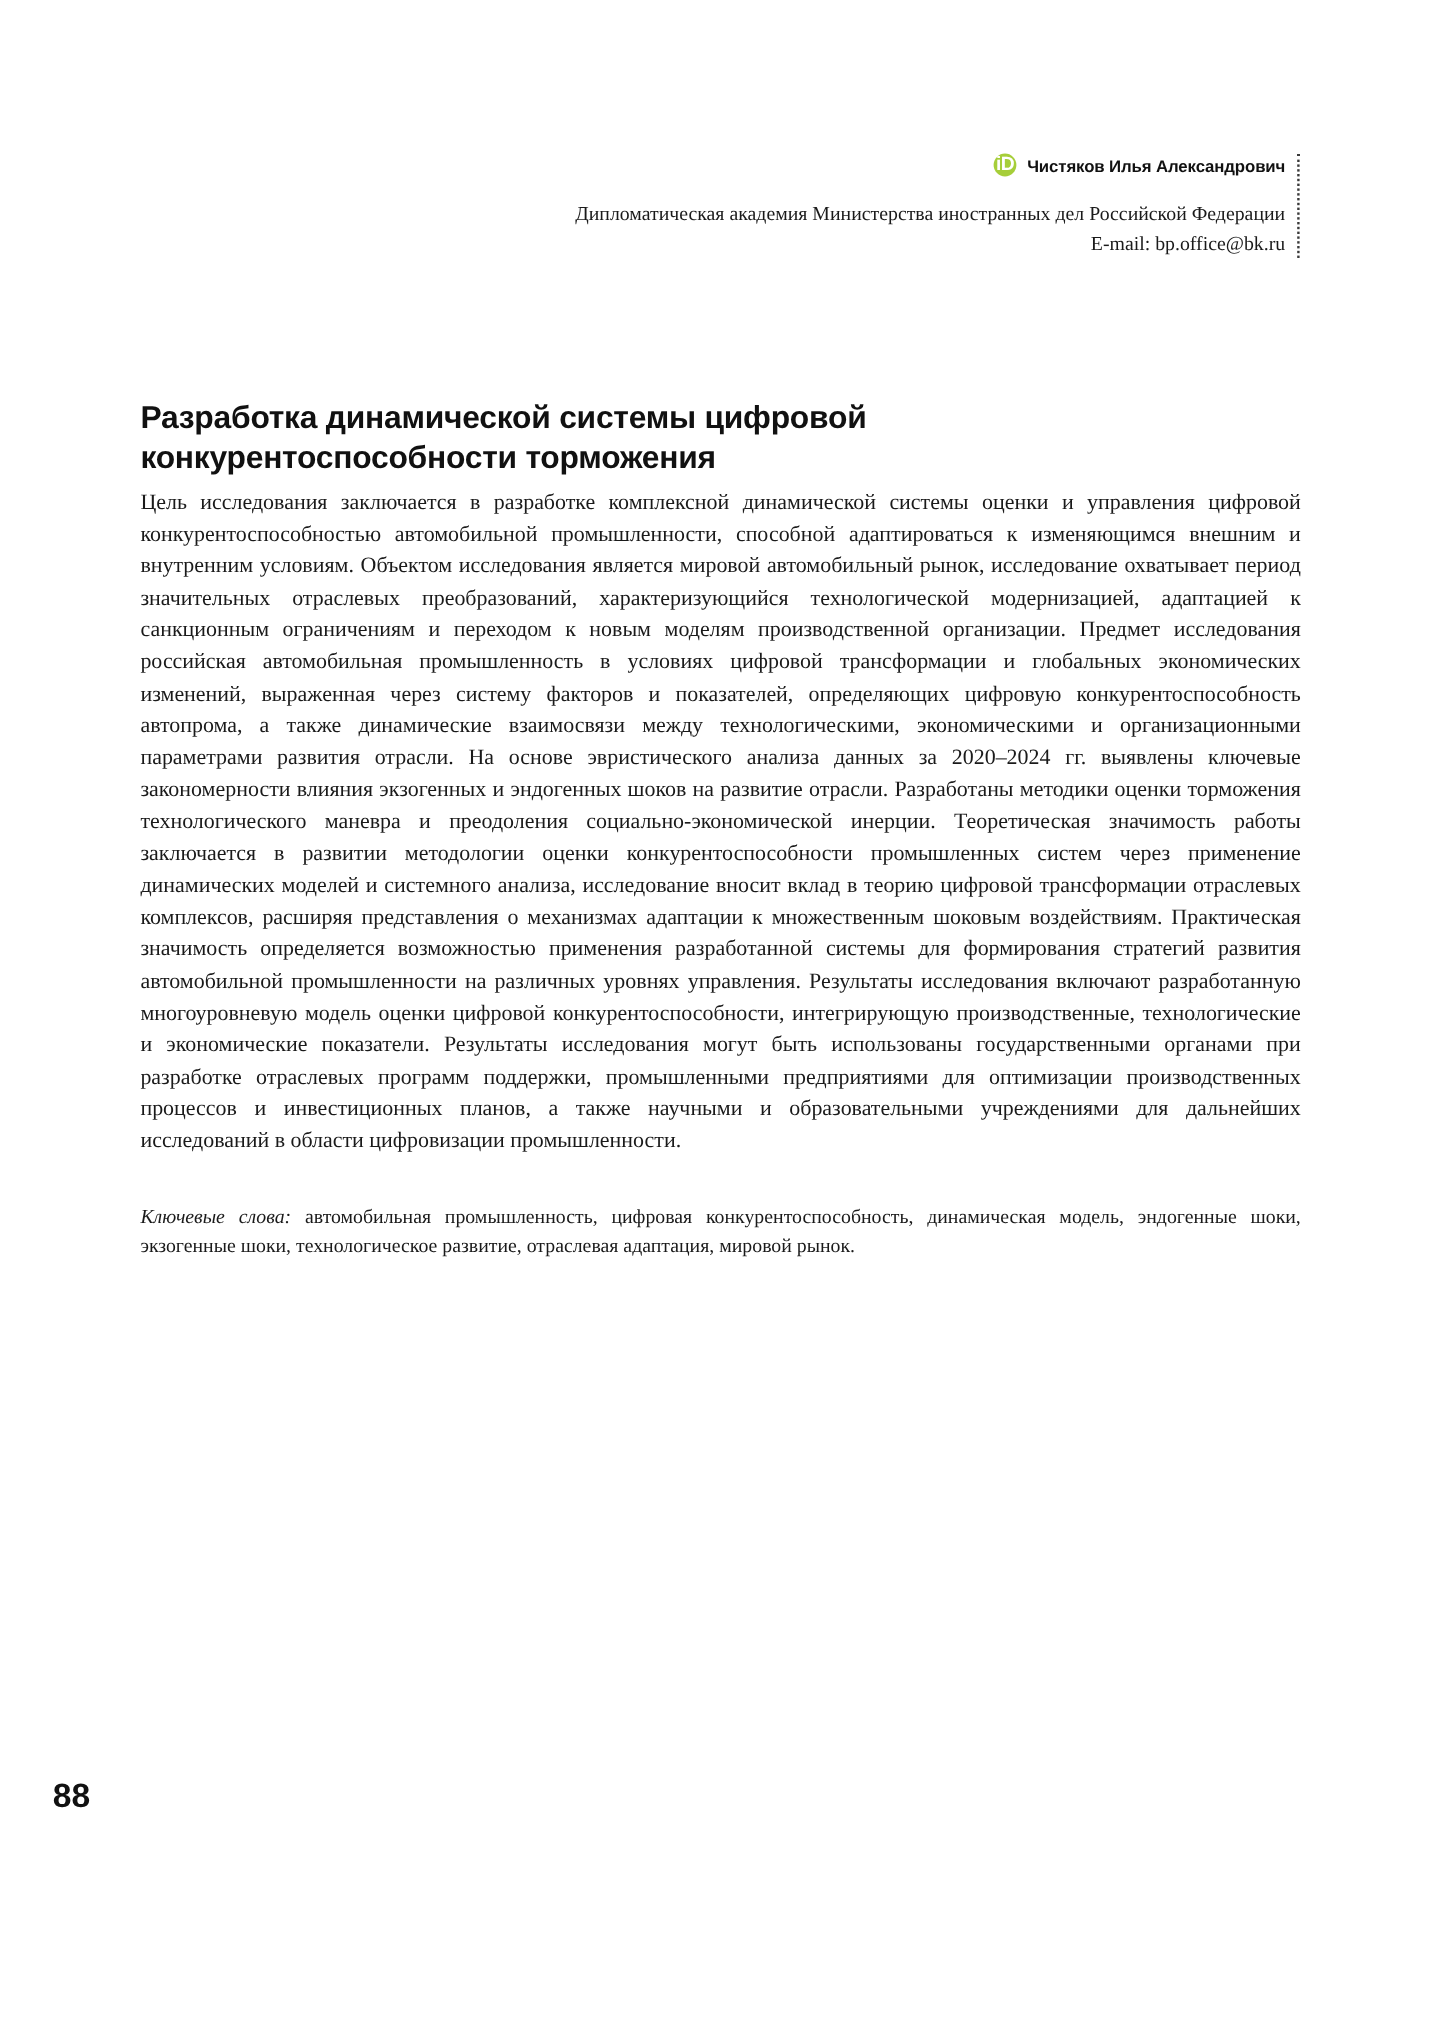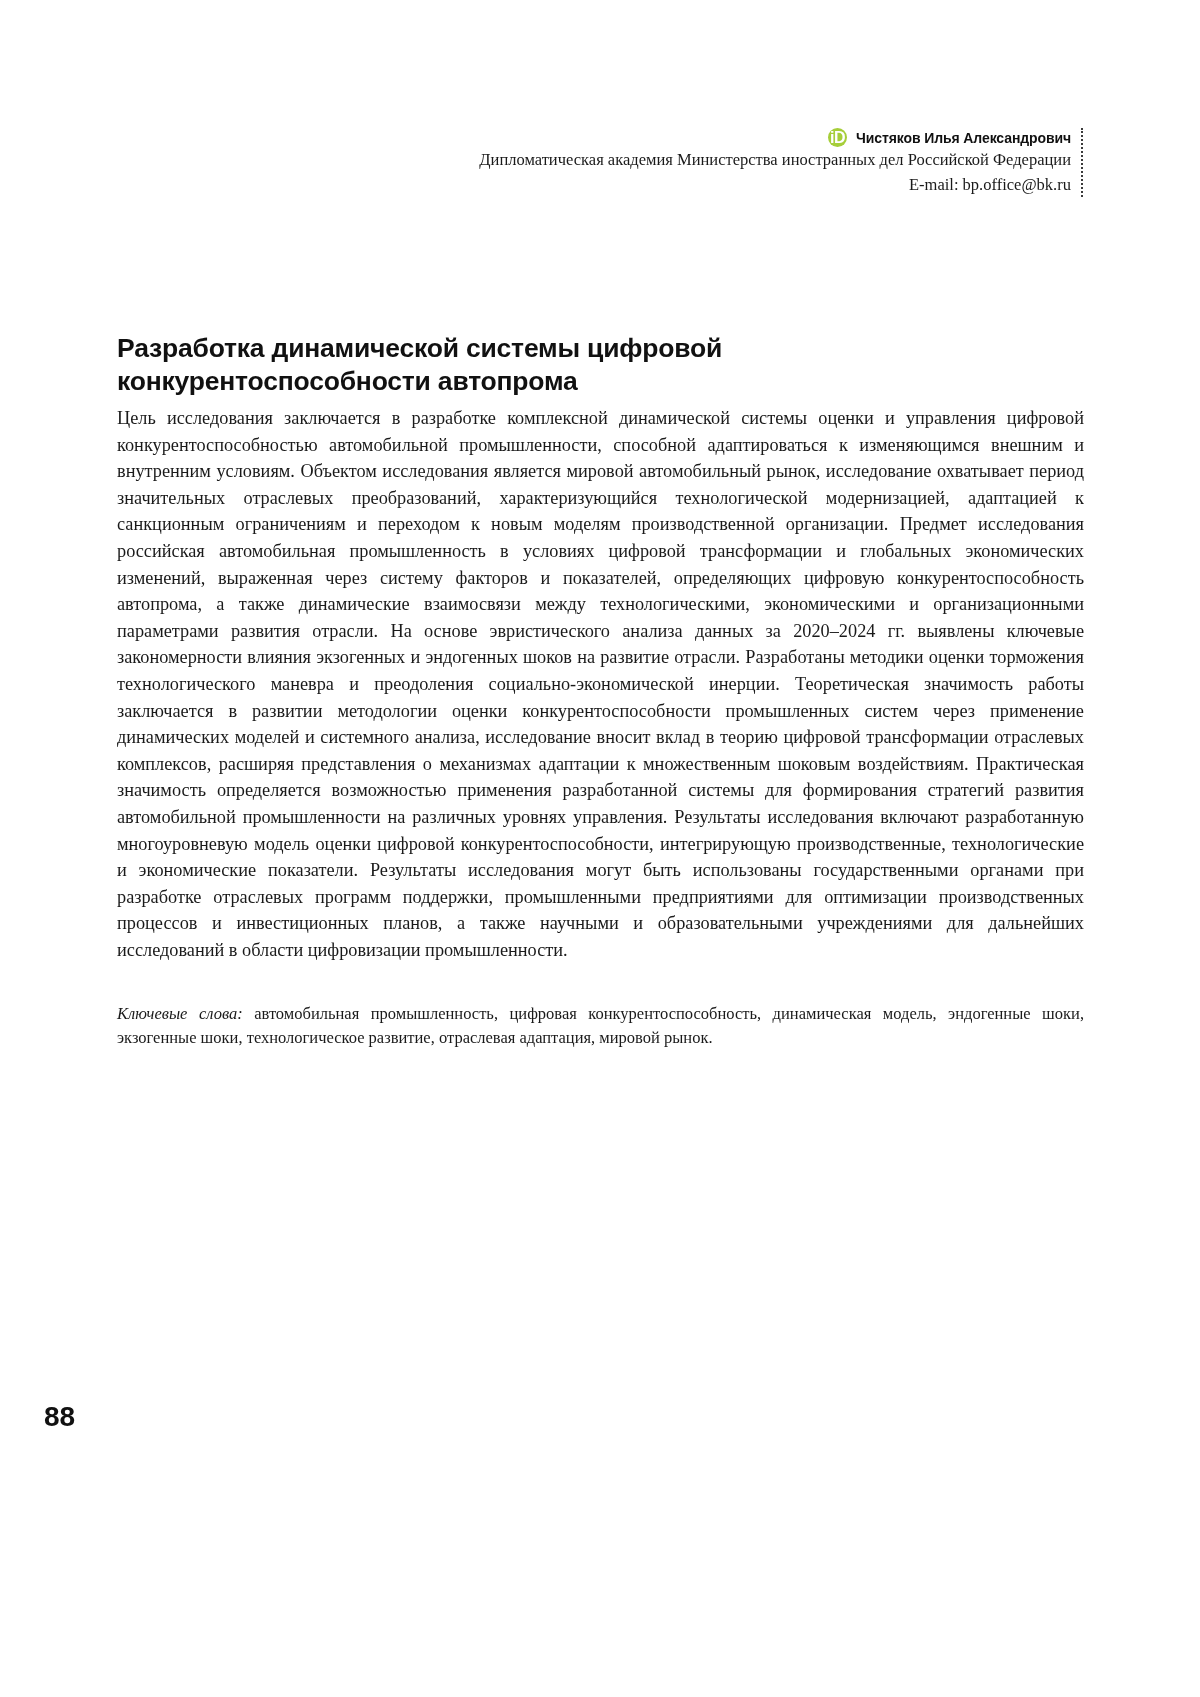--- a/index.html
+++ b/index.html
@@ -60,21 +60,21 @@
     font-weight: bold;
     letter-spacing: -0.1px;
     color: #111;
   }
   .author-line {
     font-size: 16.5px;
     line-height: 25px;
     color: #1a1a1a;
   }
   .author-line.affil {
-    margin-top: 0;
+    margin-top: 18px;
   }
   .author-line.addr {
     margin-top: 16px;
   }
 
   
   .title {
     position: absolute;
     left: 117px;
     top: 314px;
@@ -125,42 +125,42 @@
     font-size: 15px;
     line-height: 21.5px;
     text-align: justify;
     color: #1a1a1a;
   }
 
   
   .page-number {
     position: absolute;
     left: 44px;
-    top: 1401px;
+    top: 1481px;
     font-family: "Liberation Sans", sans-serif;
     font-size: 28px;
     font-weight: bold;
     color: #111;
   }
 </style>
 </head>
 <body>
 
 <div class="page">
 
   <div class="author-block">
     <div class="author-name-row">
       <span class="orcid-icon">iD</span>
       <span class="author-name">Чистяков Илья Александрович</span>
     </div>
     <div class="author-line affil">Дипломатическая академия Министерства иностранных дел Российской Федерации</div>
     <div class="author-line">E-mail: bp.office@bk.ru</div>
   </div>
 
-  <h1 class="title">Разработка динамической системы цифровой конкурентоспособности автопрома</h1>
+  <h1 class="title">Разработка динамической системы цифровой конкурентоспособности торможения</h1>
 
   <div class="abstract">Цель исследования заключается в разработке комплексной динамической системы оценки и управления цифровой конкурентоспособностью автомобильной промышленности, способной адаптироваться к изменяющимся внешним и внутренним условиям. Объектом исследования является мировой автомобильный рынок, исследование охватывает период значительных отраслевых преобразований, характеризующийся технологической модернизацией, адаптацией к санкционным ограничениям и переходом к новым моделям производственной организации. Предмет исследования российская автомобильная промышленность в условиях цифровой трансформации и глобальных экономических изменений, выраженная через систему факторов и показателей, определяющих цифровую конкурентоспособность автопрома, а также динамические взаимосвязи между технологическими, экономическими и организационными параметрами развития отрасли. На основе эвристического анализа данных за 2020–2024 гг. выявлены ключевые закономерности влияния экзогенных и эндогенных шоков на развитие отрасли. Разработаны методики оценки торможения технологического маневра и преодоления социально-экономической инерции. Теоретическая значимость работы заключается в развитии методологии оценки конкурентоспособности промышленных систем через применение динамических моделей и системного анализа, исследование вносит вклад в теорию цифровой трансформации отраслевых комплексов, расширяя представления о механизмах адаптации к множественным шоковым воздействиям. Практическая значимость определяется возможностью применения разработанной системы для формирования стратегий развития автомобильной промышленности на различных уровнях управления. Результаты исследования включают разработанную многоуровневую модель оценки цифровой конкурентоспособности, интегрирующую производственные, технологические и экономические показатели. Результаты исследования могут быть использованы государственными органами при разработке отраслевых программ поддержки, промышленными предприятиями для оптимизации производственных процессов и инвестиционных планов, а также научными и образовательными учреждениями для дальнейших исследований в области цифровизации промышленности.</div>
 
   <div class="keywords">
     <span class="kw-label">Ключевые слова:</span><span> автомобильная промышленность, цифровая конкурентоспособность, динамическая модель, эндогенные шоки, экзогенные шоки, технологическое развитие, отраслевая адаптация, мировой рынок.</span>
   </div>
 
 
   <div class="page-number">88</div>
 

